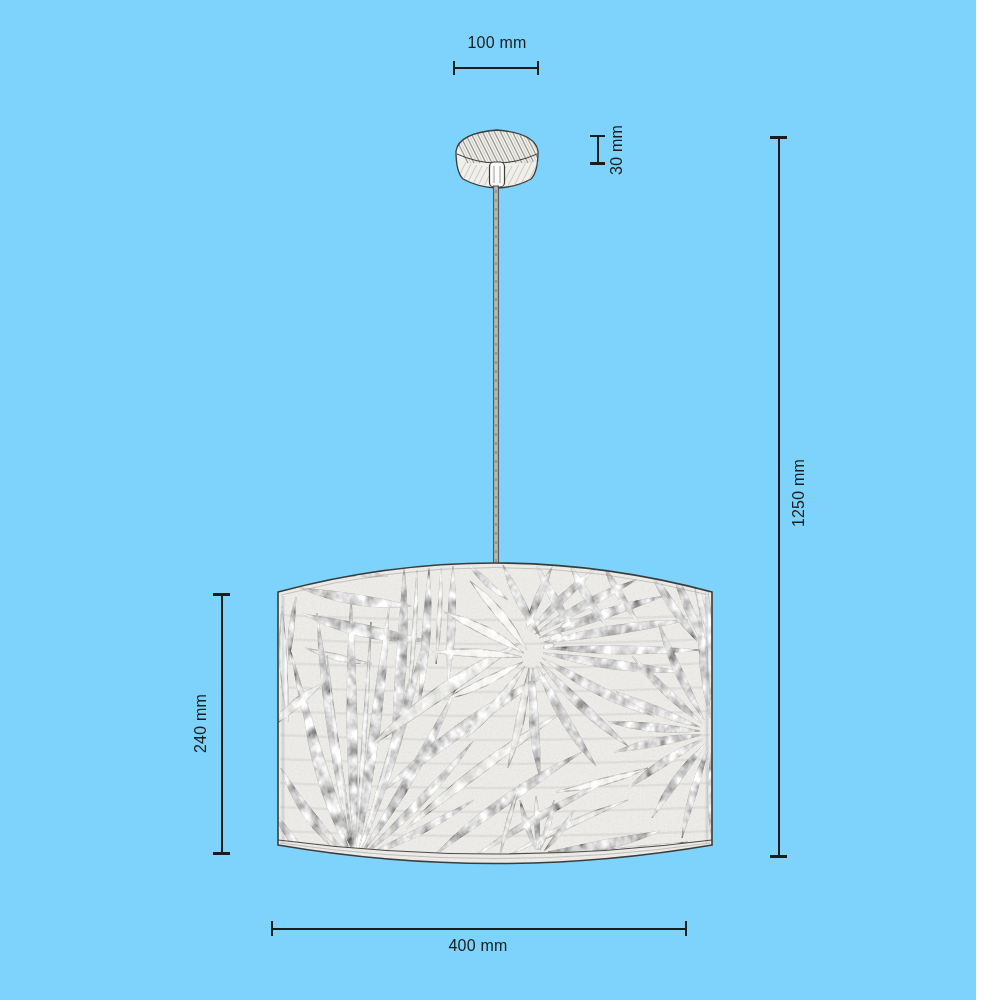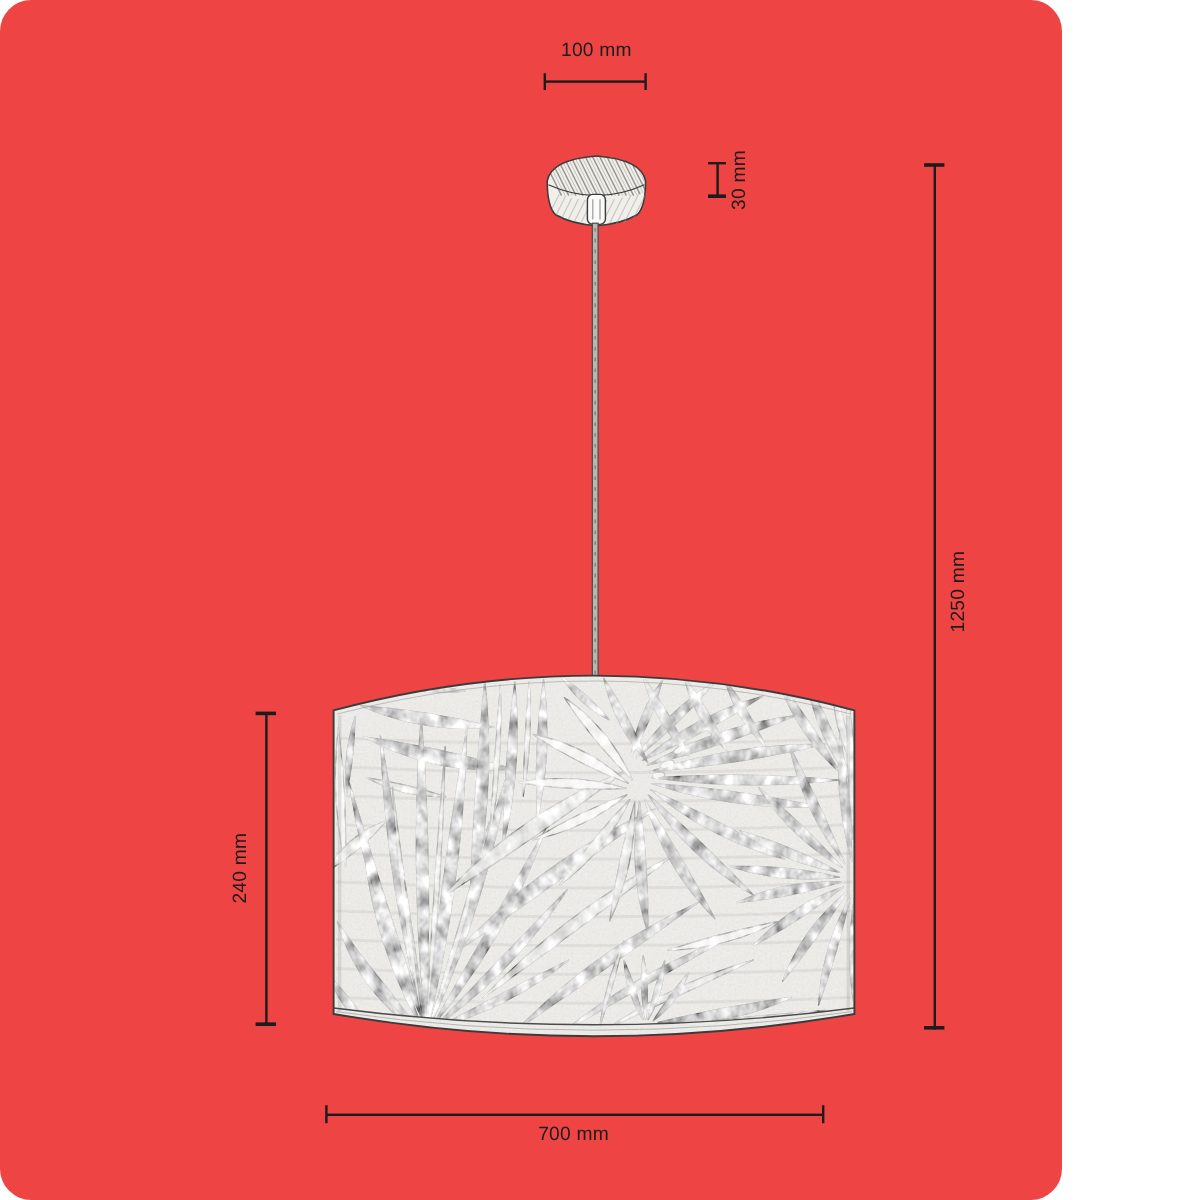--- a/index.html
+++ b/index.html
@@ -1,18 +1,18 @@
 <!DOCTYPE html>
 <html><head>
 <meta charset="utf-8">
 <style>
   html,body{margin:0;padding:0;background:#ffffff;}
   .stage{
-    position:relative;width:885px;height:1000px;background:#ef4444;overflow:hidden;
-    font-family:"Liberation Sans", sans-serif;color:#1c1c1c;border-radius:26px;
+    position:relative;width:976px;height:1000px;background:#7dd3fc;overflow:hidden;
+    font-family:"Liberation Sans", sans-serif;color:#1c1c1c;
   }
   .dim-label{
     position:absolute;font-size:16px;color:#1c1c1c;letter-spacing:0.2px;
     text-align:center;white-space:nowrap;
   }
   .vlabel-box{
     position:absolute;display:flex;align-items:center;justify-content:center;
   }
   .vlabel-box .dim-label{
     position:static;writing-mode:vertical-rl;transform:rotate(180deg);
@@ -256,16 +256,16 @@
     <div class="dline" style="left:213px;top:852px;width:17px;height:3px;"></div>
     <div class="vlabel-box" style="left:190px;top:663px;width:22px;height:120px;">
       <span class="dim-label">240 mm</span>
     </div>
   </div>
 
   <div>
     <div class="dline" style="left:272px;top:928px;width:414px;height:2px;"></div>
     <div class="dline" style="left:270.5px;top:921px;width:2.5px;height:15px;"></div>
     <div class="dline" style="left:684.5px;top:921px;width:2.5px;height:15px;"></div>
-    <div class="dim-label" style="left:418px;top:937px;width:120px;">700 mm</div>
+    <div class="dim-label" style="left:418px;top:937px;width:120px;">400 mm</div>
   </div>
 
 </div>
 
 </body></html>

